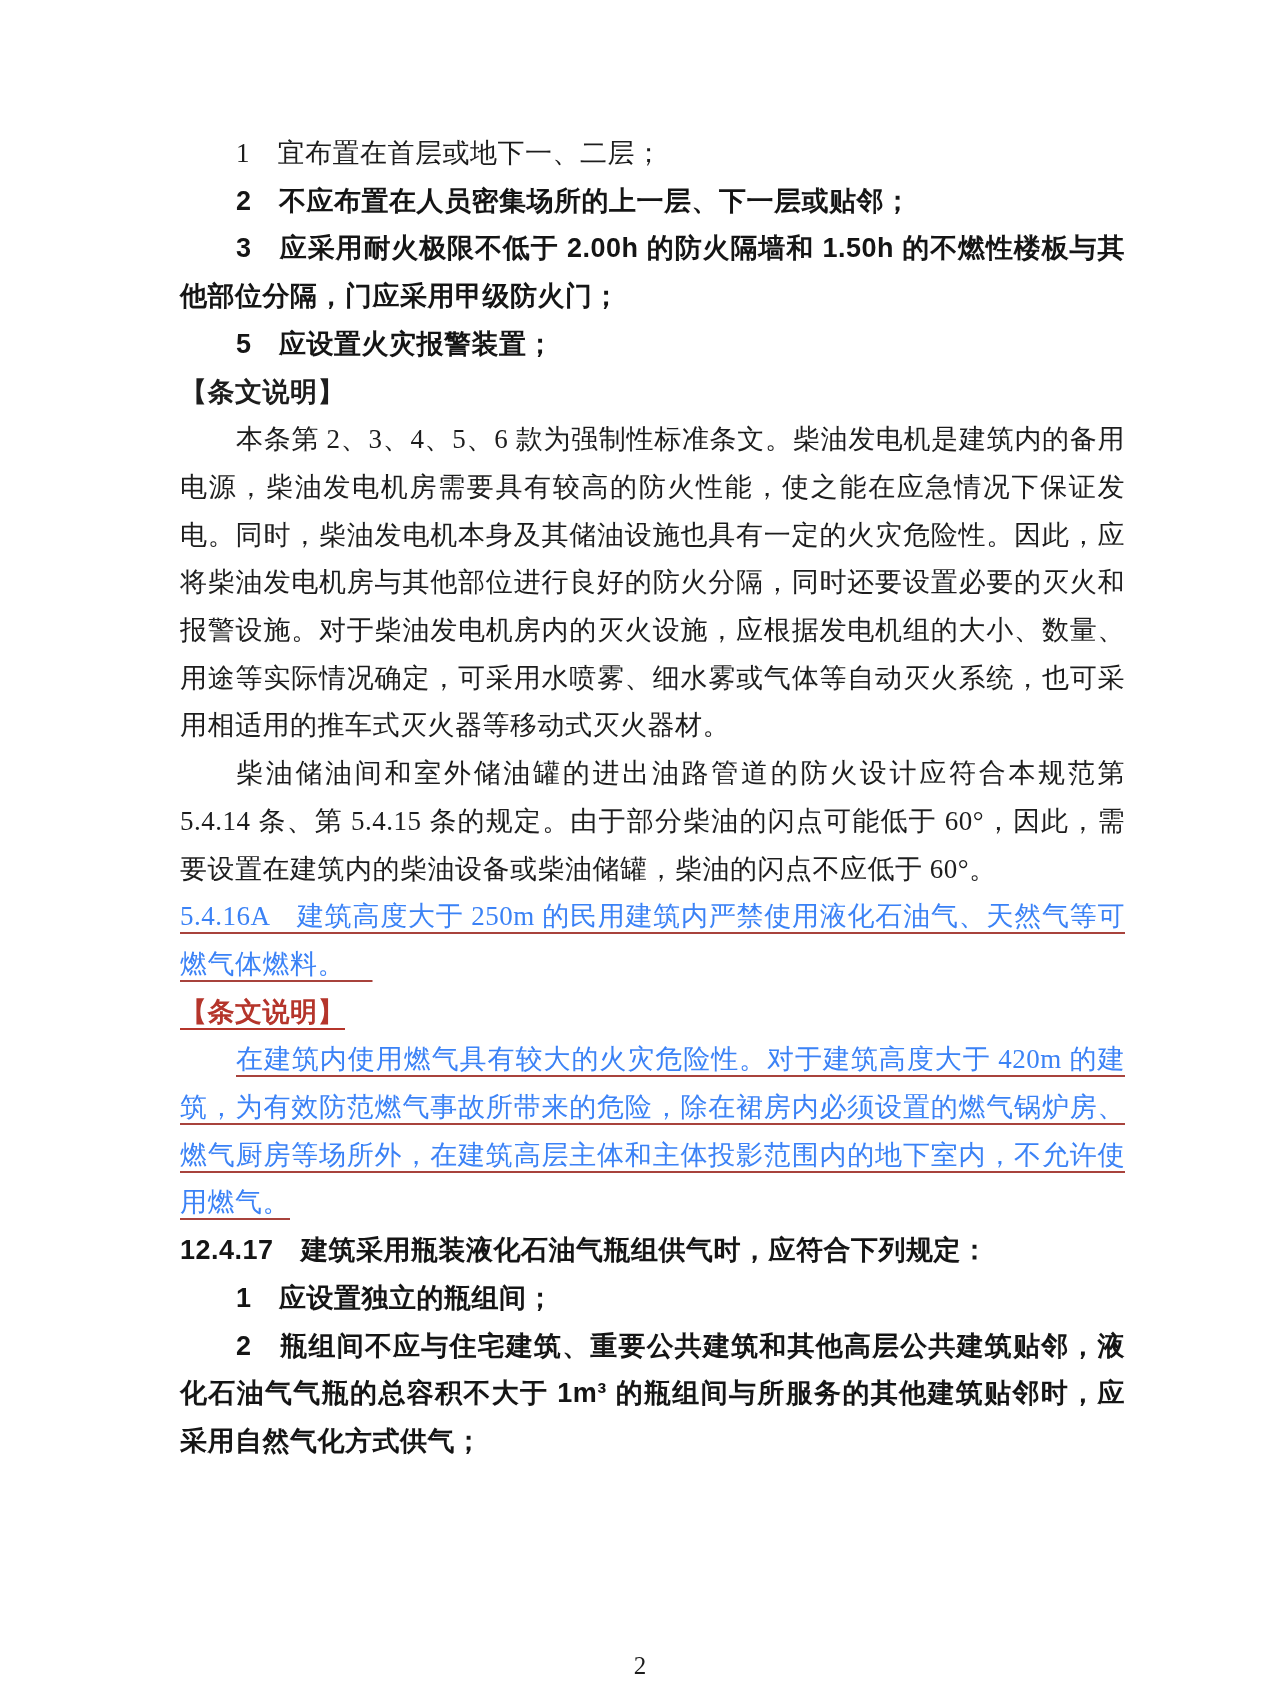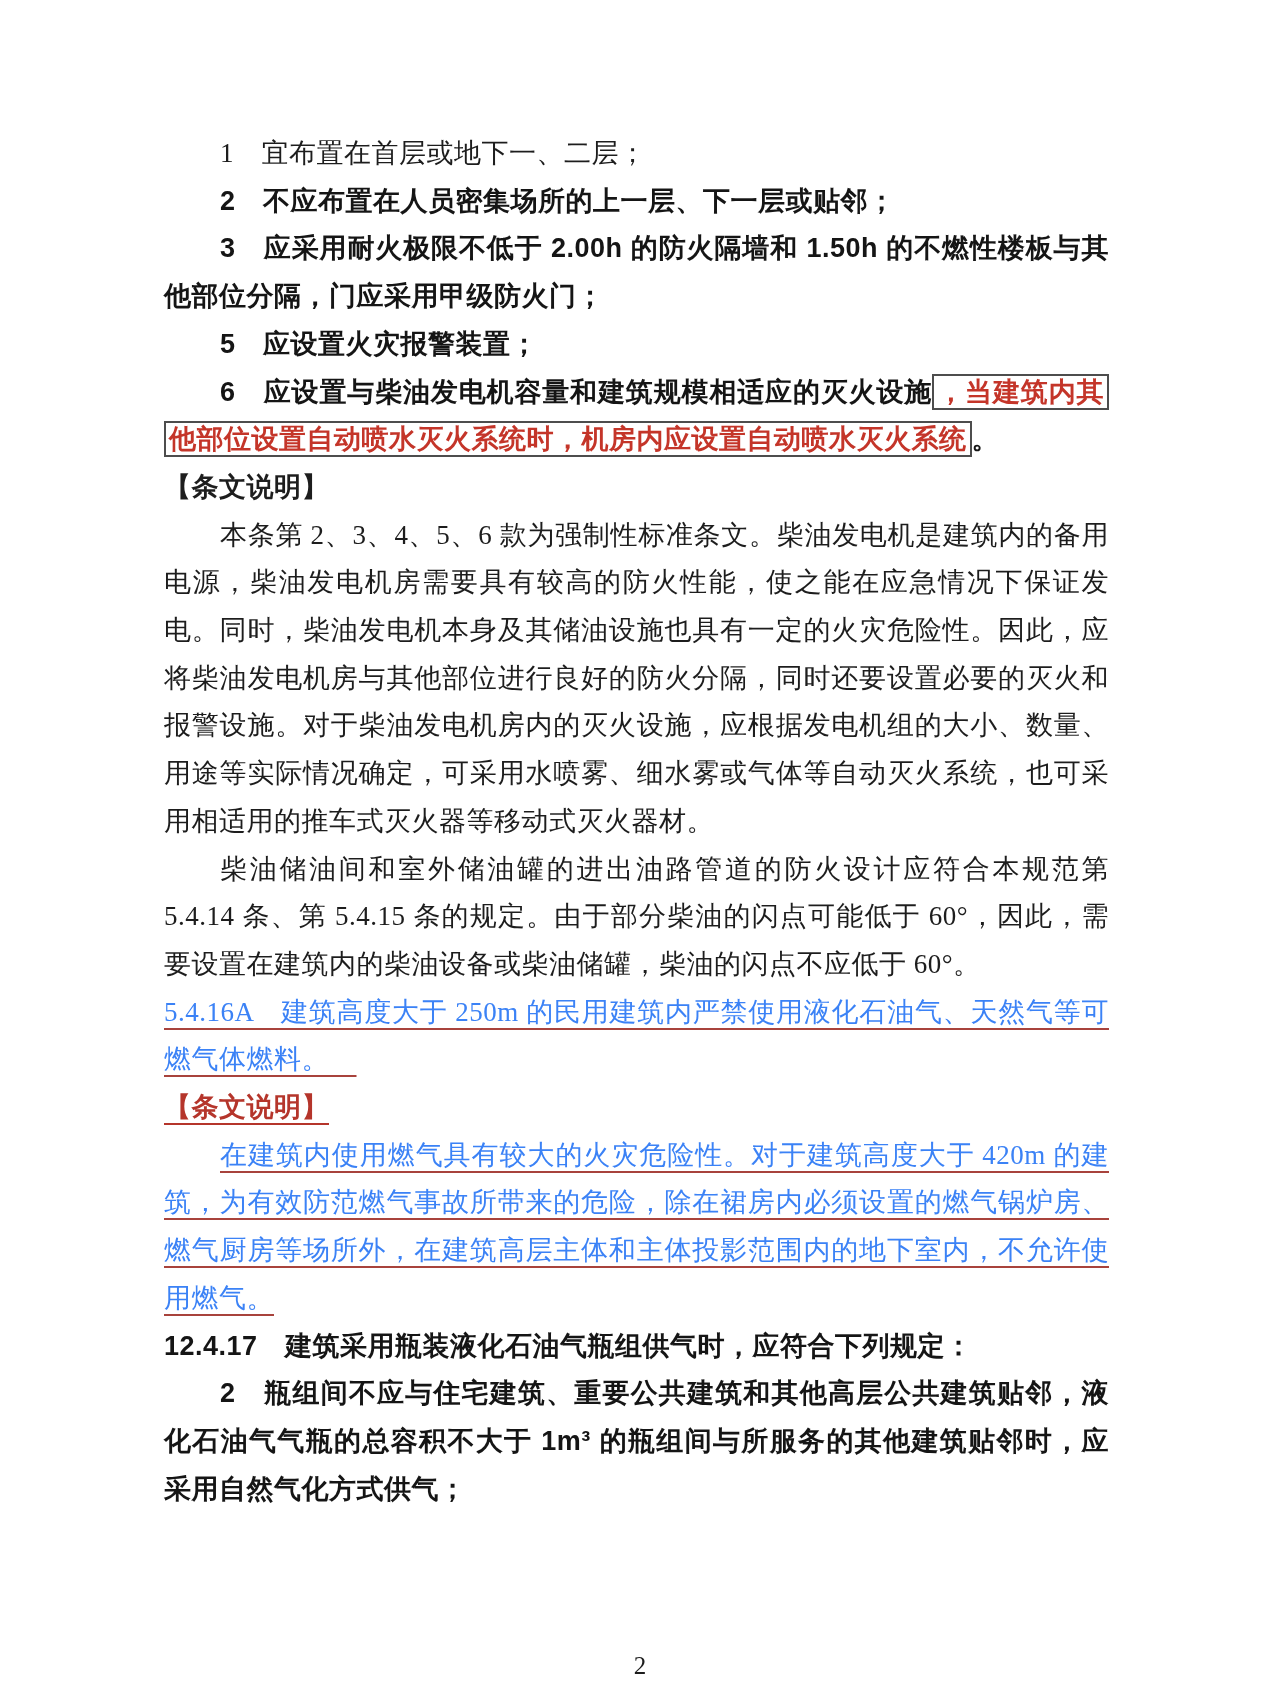--- a/index.html
+++ b/index.html
@@ -14,21 +14,21 @@
     overflow: hidden;
   }
   .page {
     position: relative;
     width: 1280px;
     height: 1706px;
     background: #ffffff;
   }
   .content {
     position: absolute;
-    left: 164px;
+    left: 180px;
     top: 130px;
     width: 945px;
   }
   .p {
     margin: 0;
     padding: 0;
     text-align: justify;
     font-size: 27px;
     line-height: 47.7px;
     letter-spacing: 0.5px;
@@ -96,40 +96,38 @@
 
     <p class="p serif indent2">1　宜布置在首层或地下一、二层；</p>
 
     <p class="p bold-clause indent2">2　不应布置在人员密集场所的上一层、下一层或贴邻；</p>
 
     <p class="p bold-clause indent2">3　应采用耐火极限不低于 2.00h 的防火隔墙和 1.50h 的不燃性楼板与其他部位分隔，门应采用甲级防火门；</p>
 
 
     <p class="p bold-clause indent2">5　应设置火灾报警装置；</p>
 
-    <p class="p bold-clause indent2">
-      <span>6　应设置与柴油发电机容量和建筑规模相适应的灭火设施</span><span class="rev-box">，当建筑内其他部位设置自动喷水灭火系统时，机房内应设置自动喷水灭火系统</span><span>。</span>
-    </p>
 
     <p class="p label-black">【条文说明】</p>
 
     <p class="p serif indent2">本条第 2、3、4、5、6 款为强制性标准条文。柴油发电机是建筑内的备用电源，柴油发电机房需要具有较高的防火性能，使之能在应急情况下保证发电。同时，柴油发电机本身及其储油设施也具有一定的火灾危险性。因此，应将柴油发电机房与其他部位进行良好的防火分隔，同时还要设置必要的灭火和报警设施。对于柴油发电机房内的灭火设施，应根据发电机组的大小、数量、用途等实际情况确定，可采用水喷雾、细水雾或气体等自动灭火系统，也可采用相适用的推车式灭火器等移动式灭火器材。</p>
 
     <p class="p serif indent2">柴油储油间和室外储油罐的进出油路管道的防火设计应符合本规范第 5.4.14 条、第 5.4.15 条的规定。由于部分柴油的闪点可能低于 60°，因此，需要设置在建筑内的柴油设备或柴油储罐，柴油的闪点不应低于 60°。</p>
 
     <p class="p red-serif red-underlined">5.4.16A　建筑高度大于 250m 的民用建筑内严禁使用液化石油气、天然气等可燃气体燃料。　</p>
 
     <p class="p red-label">
       <span>【条文说明】</span>
     </p>
 
     <p class="p red-serif red-underlined indent2">在建筑内使用燃气具有较大的火灾危险性。对于建筑高度大于 420m 的建筑，为有效防范燃气事故所带来的危险，除在裙房内必须设置的燃气锅炉房、燃气厨房等场所外，在建筑高层主体和主体投影范围内的地下室内，不允许使用燃气。</p>
 
     <p class="p bold-clause">12.4.17　建筑采用瓶装液化石油气瓶组供气时，应符合下列规定：</p>
 
+    <p class="p bold-clause indent2">1　应设置独立的瓶组间；</p>
 
     <p class="p bold-clause indent2">2　瓶组间不应与住宅建筑、重要公共建筑和其他高层公共建筑贴邻，液化石油气气瓶的总容积不大于 1m³ 的瓶组间与所服务的其他建筑贴邻时，应采用自然气化方式供气；</p>
 
     <p class="p bold-clause indent2">
       
     </p>
 
   </div>
 
   <div class="footer">2</div>

